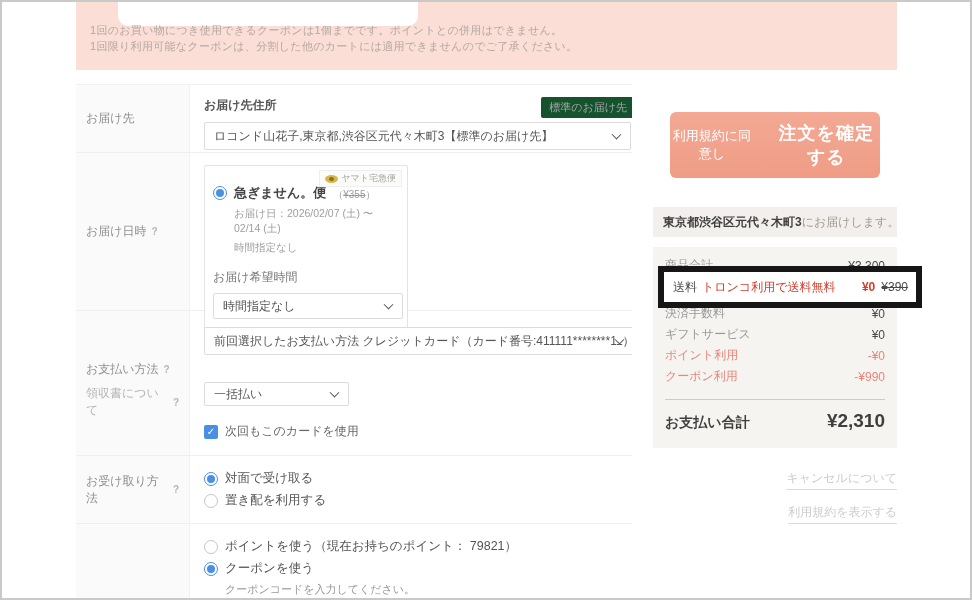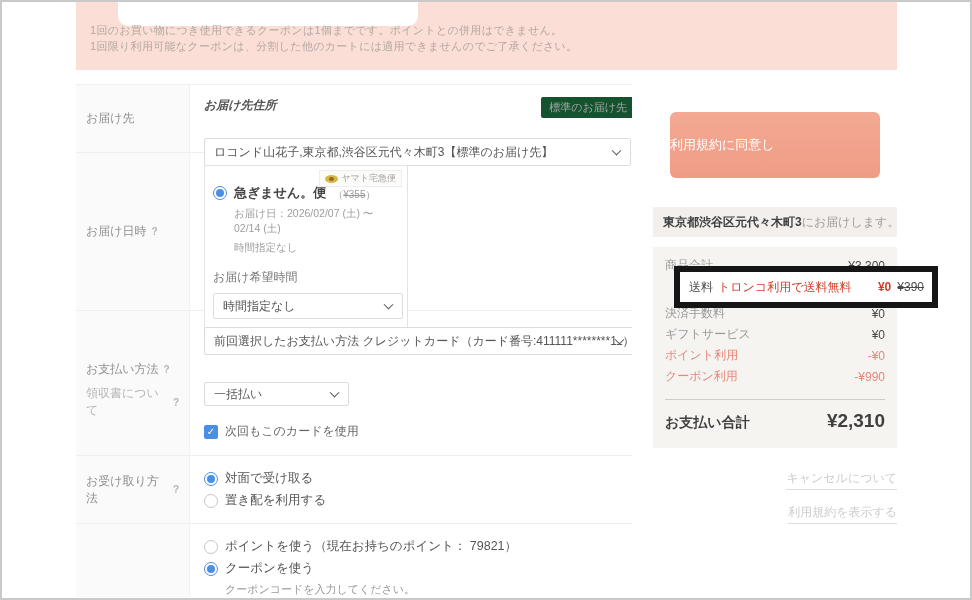--- a/index.html
+++ b/index.html
@@ -21,21 +21,21 @@
   
   .card { position:absolute; left:76px; top:84px; width:556px; height:516px;
     background:#fff; border-top:1px solid #f0f0f0; overflow:hidden; }
   .frow { display:flex; border-bottom:1px solid #efefef; }
   .labelcell { width:114px; flex:0 0 114px; background:#fafafa; border-right:1px solid #f2f2f2;
     display:flex; align-items:center; padding:0 10px; font-size:12px; color:#8f8f8f; }
   .labelcell .lwrap { display:flex; align-items:center; gap:5px; }
   .content { flex:1; padding:12px 14px; position:relative; }
   .help { font-size:10px; color:#b5b5b5; font-weight:bold; cursor:pointer; }
 
-  .field-label { font-size:12px; font-weight:bold; color:#555; margin-bottom:24px;font-style:italic; }
+  .field-label { font-size:12px; font-weight:bold; color:#555; margin-bottom:8px; }
   .chip { position:absolute; right:10px; top:12px; background:#14532d; color:#a6a6a6;
     font-size:11px; padding:3px 8px; border-radius:2px; }
 
   .select { border:1px solid #dcdcdc; border-radius:2px; background:#fff; height:28px;
     display:flex; align-items:center; padding:0 26px 0 9px; font-size:12px; color:#555;
     position:relative; white-space:nowrap; overflow:hidden; cursor:pointer; }
   .select .chev { position:absolute; right:10px; top:50%; width:7px; height:7px;
     border-right:1.5px solid #555; border-bottom:1.5px solid #555;
     transform:translateY(-70%) rotate(45deg); }
 
@@ -94,21 +94,21 @@
   .total-row { border-top:1px solid #ccc; margin-top:12px; padding-top:10px;
     display:flex; justify-content:space-between; align-items:baseline; }
   .total-label { font-size:14px; font-weight:bold; color:#3f3f3f; }
   .total-value { font-size:19px; font-weight:bold; color:#3f3f3f; }
 
   .side-links { margin-top:22px; display:flex; flex-direction:column; align-items:flex-end; gap:14px; }
   .side-link { font-size:12px; color:#cfcccb; border-bottom:1px solid #dedbd9;
     padding-bottom:2px; cursor:pointer; }
 
   
-  .hl-box { position:absolute; left:674px; top:266px; width:264px; height:42px;
+  .hl-box { position:absolute; left:658px; top:266px; width:264px; height:42px;
     border:6px solid var(--highlight,#161616); background:#fff; z-index:40;
     display:flex; align-items:center; padding:0 8px 0 9px; }
   .hl-row { display:flex; align-items:center; width:100%; font-size:12px; }
   .hl-label { color:#4a4a4a; margin-right:5px; }
   .hl-note { color:var(--danger,#d43c2a); }
   .hl-new { margin-left:auto; color:var(--danger,#d43c2a); font-weight:bold; }
   .hl-old { margin-left:6px; color:#4a4a4a; text-decoration:line-through; }
 </style>
 </head>
 <body>
@@ -237,20 +237,21 @@
       </div>
       <div class="coupon-hint">クーポンコードを入力してください。</div>
 
     </div>
   </div>
 </div>
 
 <div class="sidebar">
   <button class="order-btn">
     <span class="l1">利用規約に同意し</span>
+    <span class="l2">注文を確定する</span>
   </button>
 
   <div class="addr-bar">
     <span class="addr-bold">東京都渋谷区元代々木町3</span>
     <span class="addr-rest">にお届けします。</span>
   </div>
 
   <div class="summary">
     <div class="srow">
       <span class="sl">商品合計</span>

